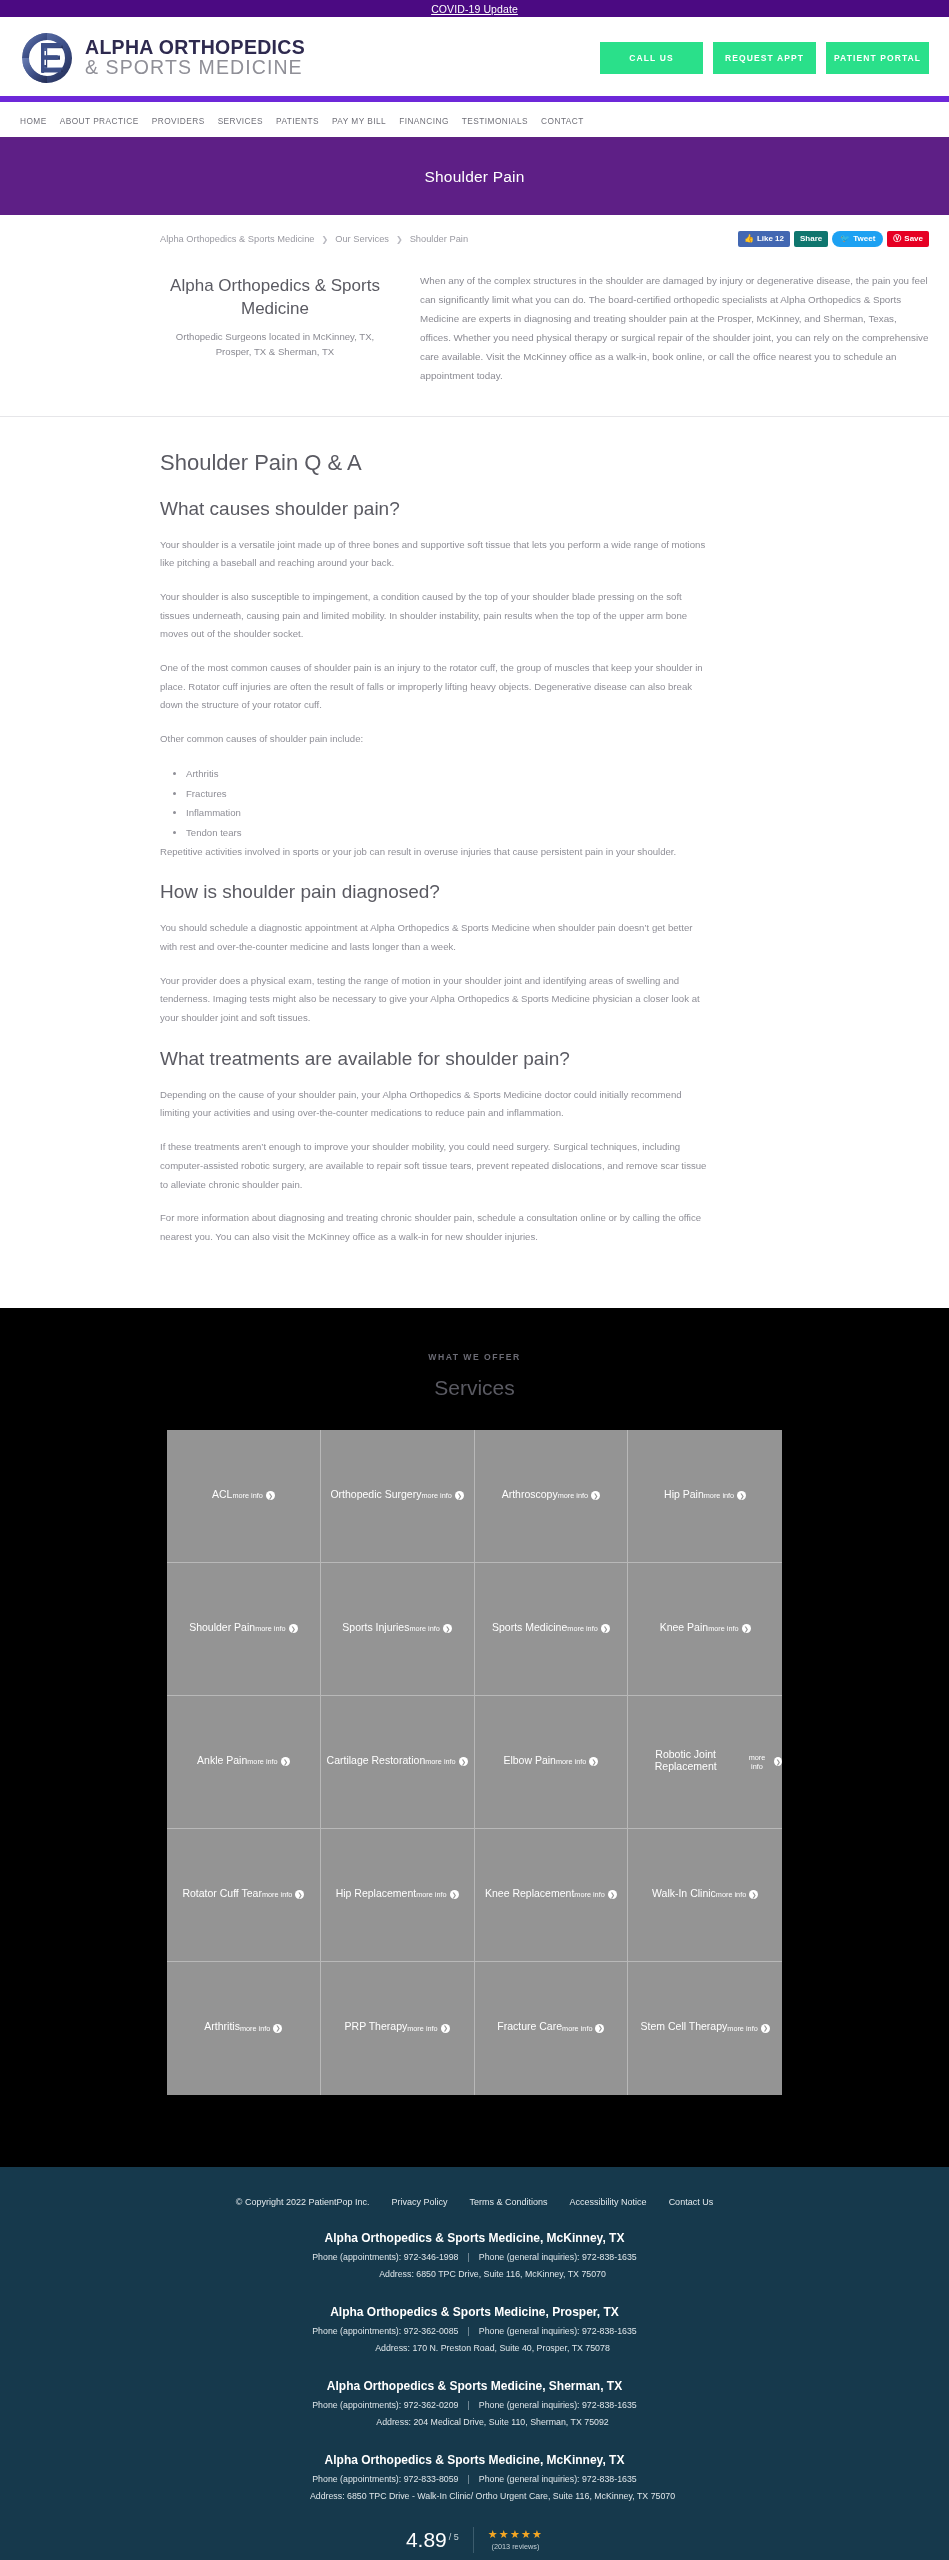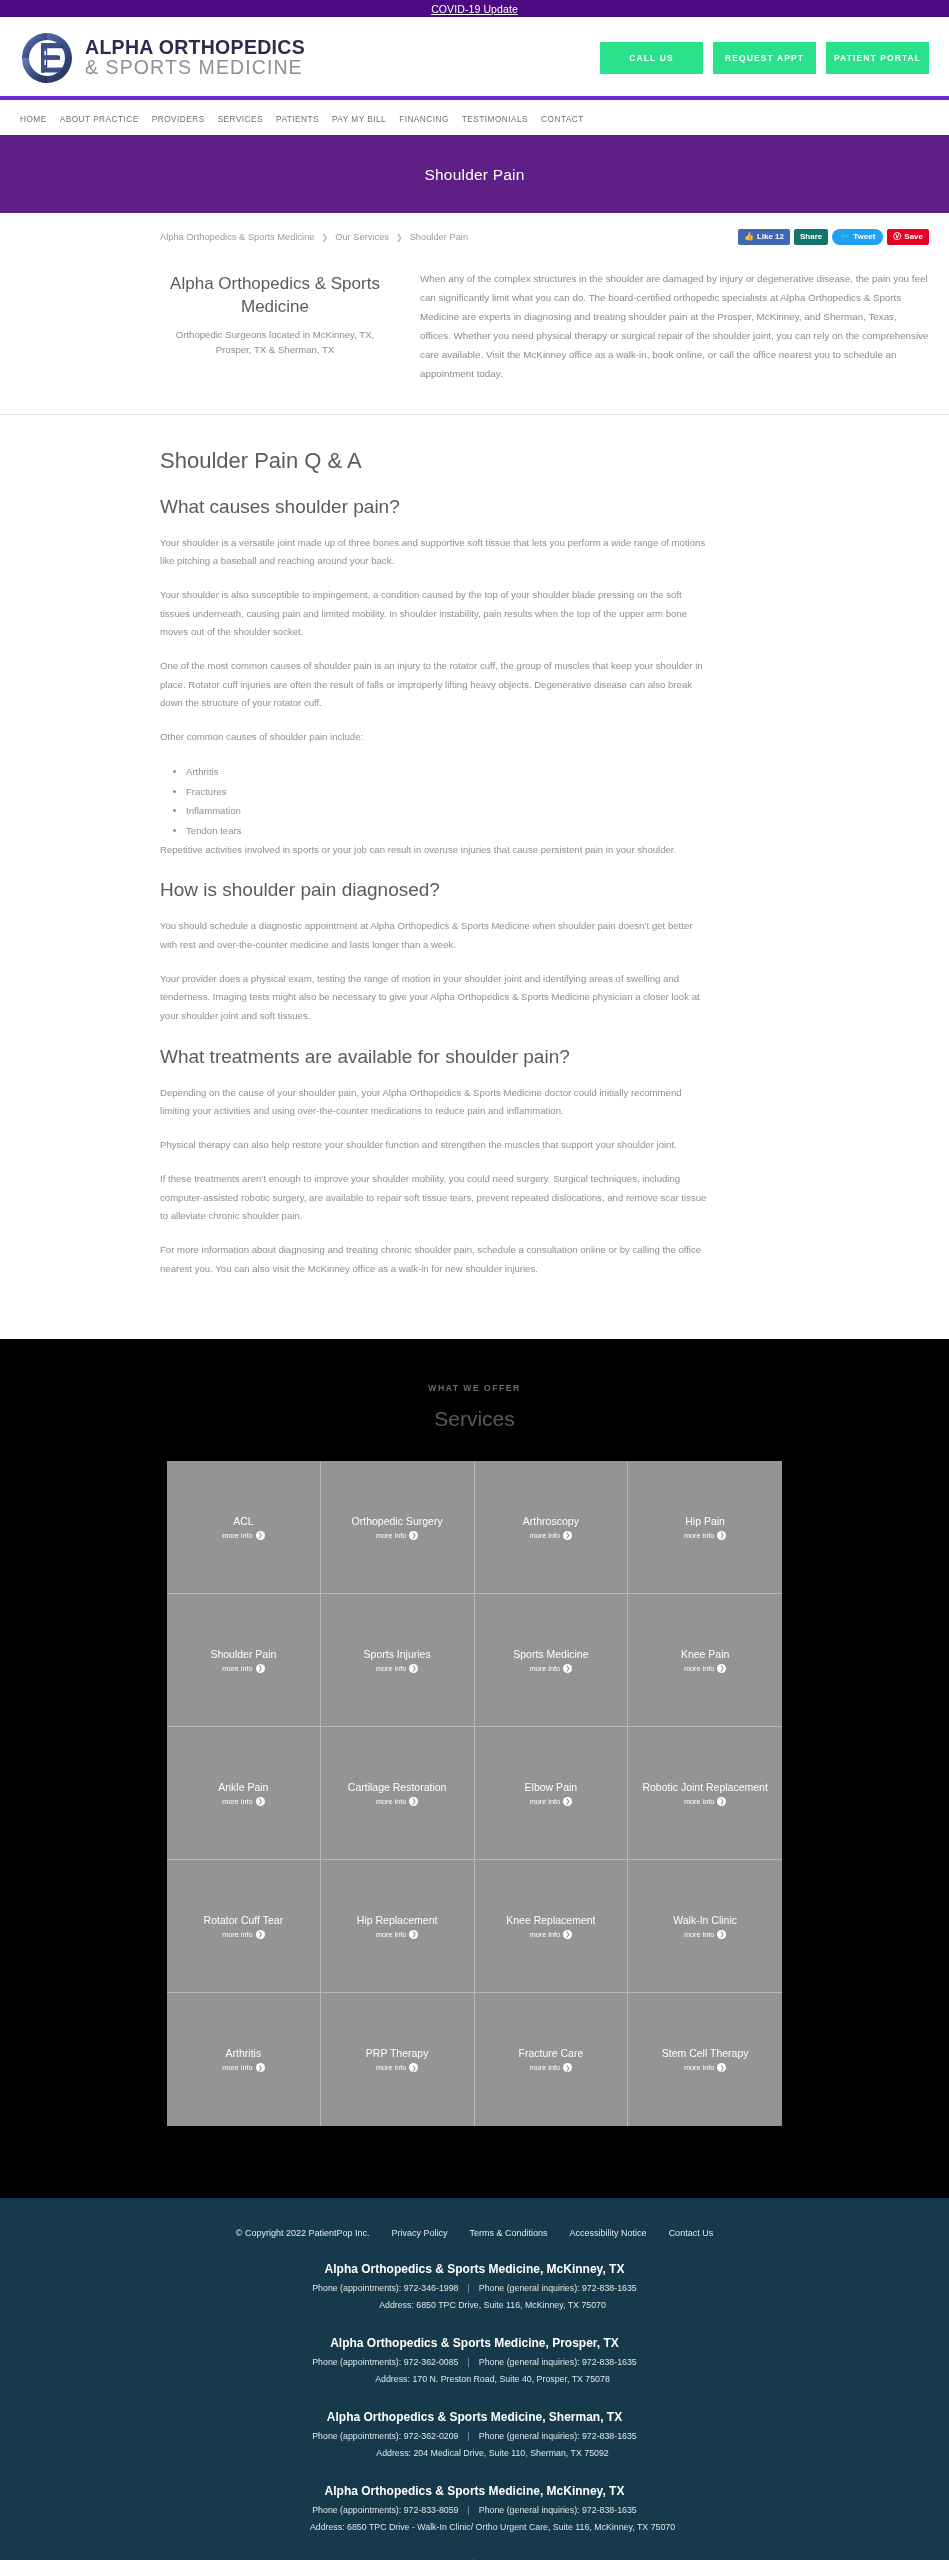--- a/index.html
+++ b/index.html
@@ -19,21 +19,21 @@
   }
   .covid-bar a {
     color:#ffffff; font-size:10.5px; text-decoration:underline;
     letter-spacing:.1px;
   }
 
   
   .header {
     background:#fff;
     padding:14px 0 11px 0;
-    border-bottom:4px solid #6d28d9;
+    border-bottom:6px solid #6d28d9;
   }
   .header-inner {
     width:949px; padding:0 20px;
     display:flex; align-items:center; justify-content:space-between;
   }
   .brand { display:flex; align-items:center; gap:11px; }
   .brand-logo { width:54px; height:54px; flex:0 0 54px; }
   .brand-text { line-height:1.02; }
   .brand-line1 {
     font-size:19.5px; font-weight:bold; color:#2e2a4f; letter-spacing:.3px;
@@ -154,21 +154,21 @@
   .services-title {
     font-size:21px; font-weight:normal; color:#5a5a62; margin-bottom:30px;
   }
   .svc-grid {
     width:615px; margin:0 auto;
     display:grid; grid-template-columns:repeat(4,1fr);
     background:#949494;
   }
   .svc-cell {
     height:133px;
-    display:flex; flex-direction:column; align-items:center; justify-content:center;
+    display:flex; flex-direction:row; align-items:center; justify-content:center;
     border-right:1px solid #b8b8b8;
     border-bottom:1px solid #b8b8b8;
     cursor:pointer;
     background:#949494;
   }
   .svc-grid .svc-cell:nth-child(4n) { border-right:none; }
   .svc-grid .svc-cell:nth-last-child(-n+4) { border-bottom:none; }
   .svc-name { color:#fff; font-size:10.5px; margin-bottom:4px; }
   .svc-more {
     color:#fff; font-size:7.3px; display:inline-flex; align-items:center; gap:3px;justify-content:flex-end;
@@ -327,21 +327,20 @@
     <li>Tendon tears</li>
   </ul>
   <p>Repetitive activities involved in sports or your job can result in overuse injuries that cause persistent pain in your shoulder.</p>
 
   <h3>How is shoulder pain diagnosed?</h3>
   <p>You should schedule a diagnostic appointment at Alpha Orthopedics &amp; Sports Medicine when shoulder pain doesn’t get better with rest and over-the-counter medicine and lasts longer than a week.</p>
   <p>Your provider does a physical exam, testing the range of motion in your shoulder joint and identifying areas of swelling and tenderness. Imaging tests might also be necessary to give your Alpha Orthopedics &amp; Sports Medicine physician a closer look at your shoulder joint and soft tissues.</p>
 
   <h3>What treatments are available for shoulder pain?</h3>
   <p>Depending on the cause of your shoulder pain, your Alpha Orthopedics &amp; Sports Medicine doctor could initially recommend limiting your activities and using over-the-counter medications to reduce pain and inflammation.</p>
-  <p>Physical therapy can also help restore your shoulder function and strengthen the muscles that support your shoulder joint.</p>
   <p>If these treatments aren’t enough to improve your shoulder mobility, you could need surgery. Surgical techniques, including computer-assisted robotic surgery, are available to repair soft tissue tears, prevent repeated dislocations, and remove scar tissue to alleviate chronic shoulder pain.</p>
   <p>For more information about diagnosing and treating chronic shoulder pain, schedule a consultation online or by calling the office nearest you. You can also visit the McKinney office as a walk-in for new shoulder injuries.</p>
 </div>
 
 <div class="services-sec">
   <div class="services-kicker">WHAT WE OFFER</div>
   <div class="services-title">Services</div>
   <div class="svc-grid" id="svc-grid">
       <div class="svc-cell">
         <div class="svc-name">ACL</div>

